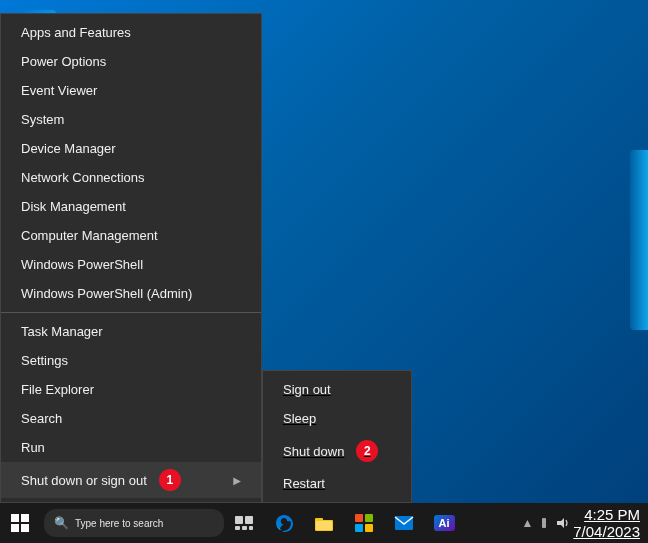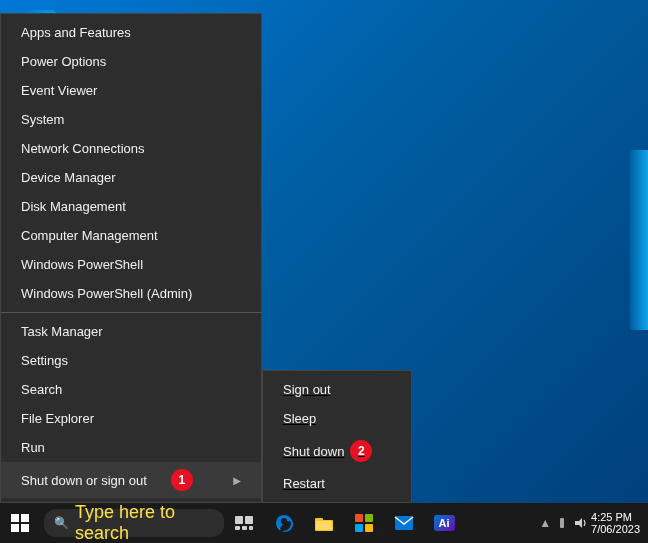--- a/index.html
+++ b/index.html
@@ -68,22 +68,22 @@
       padding: 0 10px;
       gap: 6px;
     }
 
     .taskbar-search-icon {
       color: #aaa;
       font-size: 12px;
     }
 
     .taskbar-search-text {
-      color: #fde047;
-      font-size: 18px;
+      color: #e5e5e5;
+      font-size: 10px;
     }
 
     .taskbar-icon-btn {
       width: 40px;
       height: 48px;
       display: flex;
       align-items: center;
       justify-content: center;
       cursor: pointer;
     }
@@ -91,22 +91,23 @@
     .taskbar-tray {
       margin-left: auto;
       display: flex;
       align-items: center;
       padding-right: 8px;
       gap: 4px;
     }
 
     .tray-time {
       color: #fff;
-      font-size: 11px;
-      text-align: left;
+      font-size: 15px;
+      text-align: right;
+      text-decoration: underline;
     }
 
     
     .context-menu-main {
       position: absolute;
       bottom: 40px;
       left: 0;
       width: 262px;
       background: #2d2d2d;
       border: 1px solid #444;
@@ -238,26 +239,26 @@
     <div class="menu-item">
       <span>Power Options</span>
     </div>
     <div class="menu-item">
       <span>Event Viewer</span>
     </div>
     <div class="menu-item">
       <span>System</span>
     </div>
     <div class="menu-item">
+      <span>Device Manager</span>
+    </div>
+    <div class="menu-item">
       <span>Network Connections</span>
     </div>
     <div class="menu-item">
-      <span>Device Manager</span>
-    </div>
-    <div class="menu-item">
       <span>Disk Management</span>
     </div>
     <div class="menu-item">
       <span>Computer Management</span>
     </div>
     <div class="menu-item">
       <span>Windows PowerShell</span>
     </div>
     <div class="menu-item">
       <span>Windows PowerShell (Admin)</span>
@@ -265,49 +266,49 @@
 
     <div class="menu-separator"></div>
 
     <div class="menu-item">
       <span>Task Manager</span>
     </div>
     <div class="menu-item">
       <span>Settings</span>
     </div>
     <div class="menu-item">
+      <span>File Explorer</span>
+    </div>
+    <div class="menu-item">
       <span>Search</span>
     </div>
     <div class="menu-item">
-      <span>File Explorer</span>
-    </div>
-    <div class="menu-item">
       <span>Run</span>
     </div>
 
     <div class="menu-item highlighted">
-      <span style="display:flex;align-items:center;gap:18px;">
+      <span style="display:flex;align-items:center;gap:6px;">
         <span>Shut down or sign out</span>
         <span class="badge">1</span>
       </span>
       <span class="arrow">▶</span>
     </div>
 
 
   </div>
 
   <div class="context-menu-sub">
     <div class="menu-item">
       <span>Sign out</span>
     </div>
     <div class="menu-item">
       <span>Sleep</span>
     </div>
     <div class="menu-item">
-      <span style="display:flex;align-items:center;">
+      <span style="display:flex;align-items:center;gap:6px;">
         <span>Shut down</span>
         <span class="badge">2</span>
       </span>
     </div>
     <div class="menu-item">
       <span>Restart</span>
     </div>
   </div>
 
   <div class="taskbar">
@@ -376,18 +377,18 @@
       <svg width="14" height="14" viewBox="0 0 14 14">
         <rect x="5" y="2" width="4" height="10" rx="1" fill="white" opacity="0.6"></rect>
         <rect x="1" y="5" width="12" height="7" rx="1" fill="none"></rect>
       </svg>
       <svg width="14" height="14" viewBox="0 0 14 14">
         <polygon points="2,5 6,5 9,2 9,12 6,9 2,9" fill="white" opacity="0.8"></polygon>
         <path d="M11 4 Q13 7 11 10" stroke="white" stroke-width="1.2" fill="none" opacity="0.8"></path>
       </svg>
       <div class="tray-time">
         <div>4:25 PM</div>
-        <div>7/06/2023</div>
+        <div>7/04/2023</div>
       </div>
     </div>
 
   </div>
 </div>
 
 </body></html>

